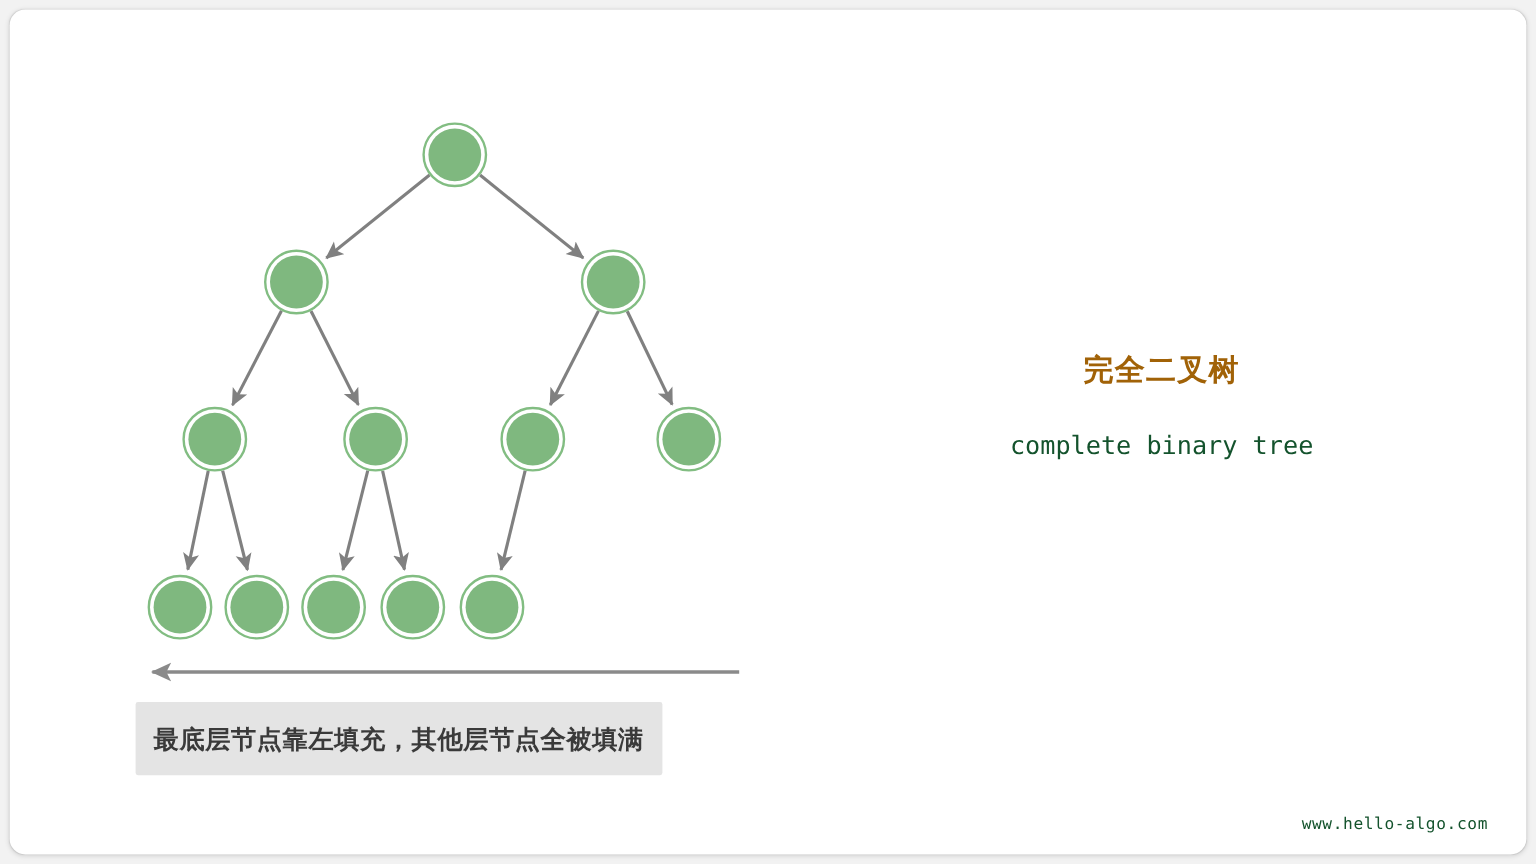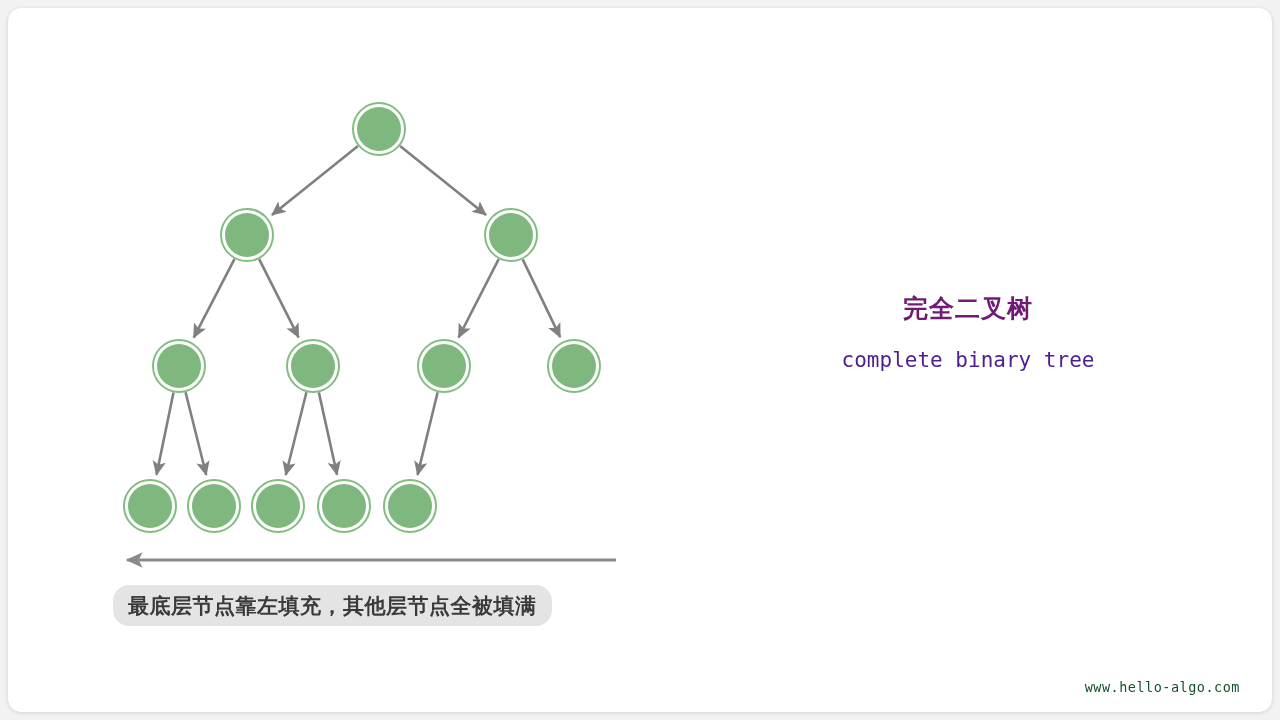--- a/index.html
+++ b/index.html
@@ -42,44 +42,44 @@
     position: absolute;
     left: 790px;
     top: 292px;
     width: 356px;
     text-align: center;
   }
   .title-cn {
     font-family: "DejaVu Sans", "Liberation Sans", sans-serif;
     font-size: 25px;
     font-weight: bold;
-    color: #701a75;
+    color: #a16207;
     letter-spacing: 1px;
     line-height: 34px;
     white-space: nowrap;
   }
   .title-en {
     font-family: "DejaVu Sans Mono", "Liberation Mono", monospace;
     font-size: 21px;
-    color: #4c1d95;
+    color: #14532d;
     line-height: 30px;
-    margin-top: 19px;
+    margin-top: 30px;
     letter-spacing: 0px;
     white-space: nowrap;
   }
   .caption {
     position: absolute;
     left: 113px;
     top: 585px;
-    height: 41px;
+    height: 61px;
     display: flex;
     align-items: center;
     padding: 0 15px;
     background: #e4e4e4;
-    border-radius: 16px;
+    border-radius: 2px;
     font-family: "DejaVu Sans", "Liberation Sans", sans-serif;
     font-size: 21px;
     font-weight: bold;
     color: #3a3a3a;
     letter-spacing: 0.5px;
     white-space: nowrap;
     box-sizing: border-box;
   }
   .watermark {
     position: absolute;

